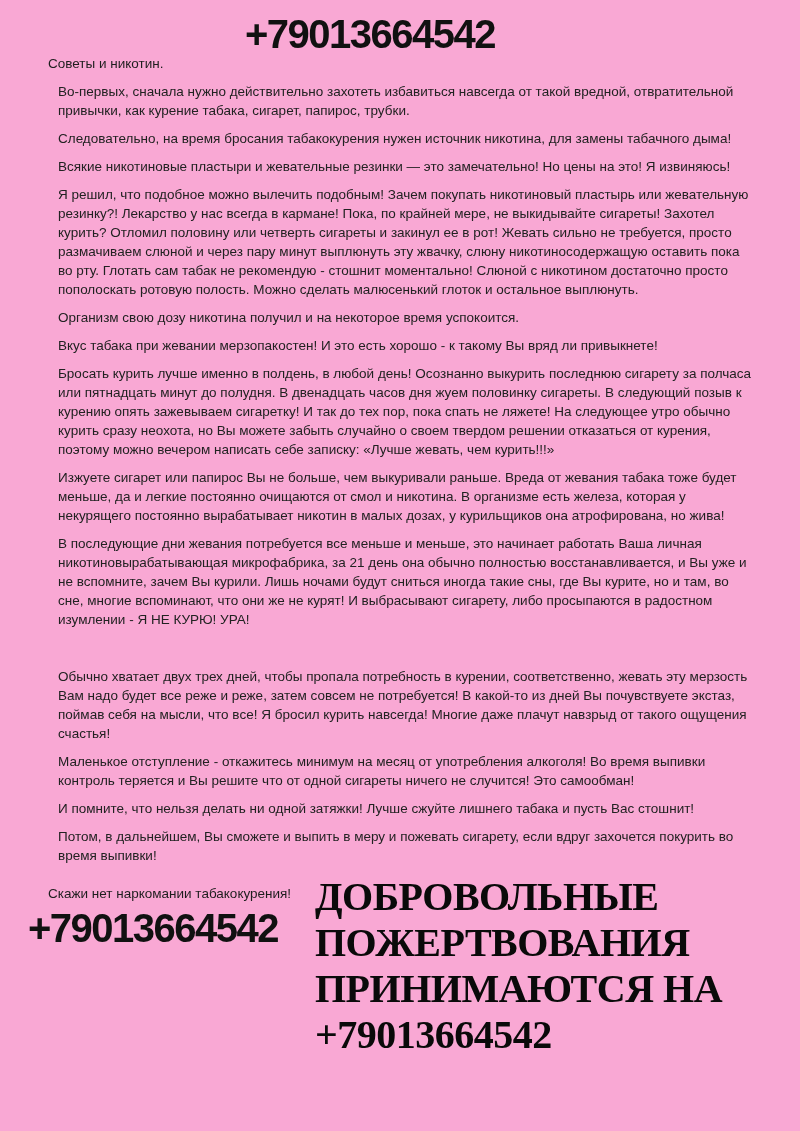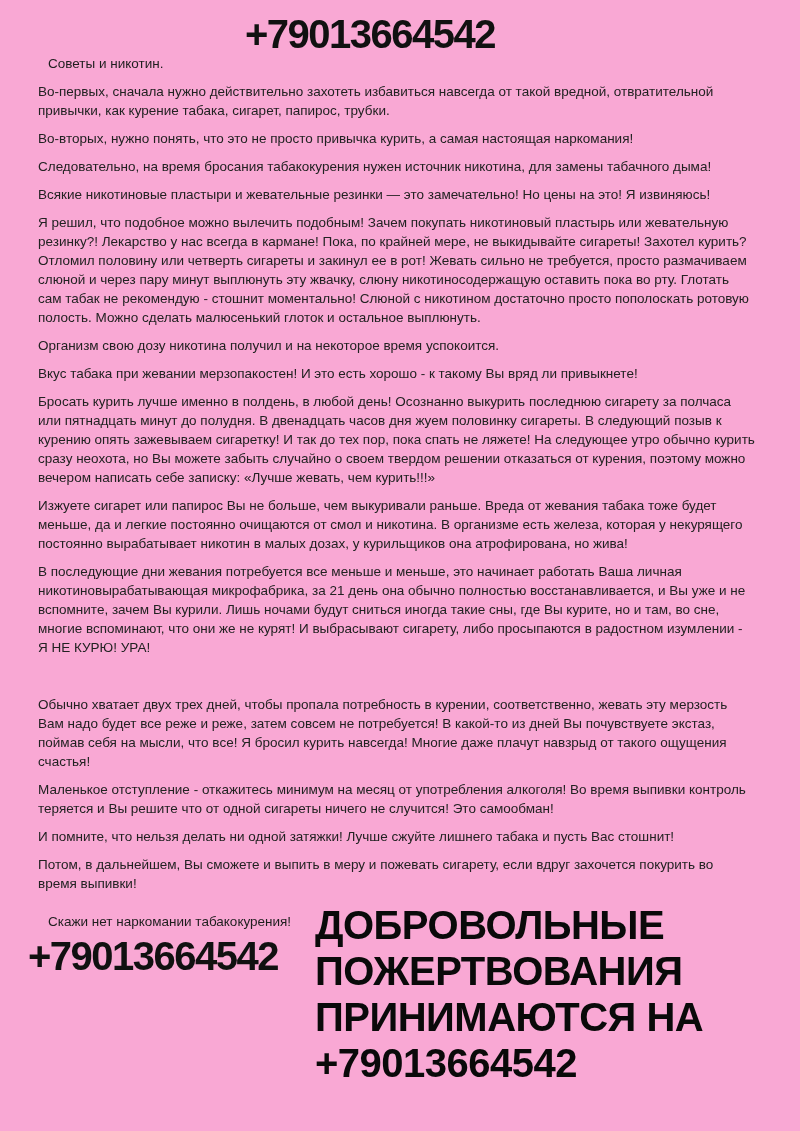--- a/index.html
+++ b/index.html
@@ -26,21 +26,21 @@
     color: #111;
     line-height: 44px;
     white-space: nowrap;
   }
   .subtitle {
     margin: -2px 45px 9px 48px;
     font-size: 13.5px;
     line-height: 19px;
   }
   .body-text {
-    padding: 0 45px 0 38px;
+    padding: 0 45px 0 58px;
   }
   .body-text p {
     margin: 0 0 9px 0;
     font-size: 13.5px;
     line-height: 19px;
     color: #222;
   }
   .body-text p.extra-gap {
     margin-top: 38px;
   }
@@ -63,20 +63,21 @@
     font-size: 40px;
     font-weight: bold;
     letter-spacing: -1.5px;
     color: #111;
     line-height: 46px;
     white-space: nowrap;
   }
   .donation-block {
     flex: 1;
     padding-left: 3px;
+    font-family: Liberation Serif, serif;
   }
   .donation-line {
     font-size: 40px;
     font-weight: bold;
     color: #0a0a0a;
     line-height: 46px;
     letter-spacing: -0.5px;
     white-space: nowrap;
   }
 </style>
@@ -84,21 +85,20 @@
 <body>
 
 <div class="page">
 
   <div class="header-phone">+79013664542</div>
 
   <div class="subtitle">Советы и никотин.</div>
 
   <div class="body-text">
     <p>Во-первых, сначала нужно действительно захотеть избавиться навсегда от такой вредной, отвратительной привычки, как курение табака, сигарет, папирос, трубки.</p>
-    <p>Во-вторых, нужно понять, что это не просто привычка курить, а самая настоящая наркомания!</p>
     <p>Следовательно, на время бросания табакокурения нужен источник никотина, для замены табачного дыма!</p>
     <p>Всякие никотиновые пластыри и жевательные резинки — это замечательно! Но цены на это! Я извиняюсь!</p>
     <p>Я решил, что подобное можно вылечить подобным! Зачем покупать никотиновый пластырь или жевательную резинку?! Лекарство у нас всегда в кармане! Пока, по крайней мере, не выкидывайте сигареты! Захотел курить? Отломил половину или четверть сигареты и закинул ее в рот! Жевать сильно не требуется, просто размачиваем слюной и через пару минут выплюнуть эту жвачку, слюну никотиносодержащую оставить пока во рту. Глотать сам табак не рекомендую - стошнит моментально! Слюной с никотином достаточно просто пополоскать ротовую полость. Можно сделать малюсенький глоток и остальное выплюнуть.</p>
     <p>Организм свою дозу никотина получил и на некоторое время успокоится.</p>
     <p>Вкус табака при жевании мерзопакостен! И это есть хорошо - к такому Вы вряд ли привыкнете!</p>
     <p>Бросать курить лучше именно в полдень, в любой день! Осознанно выкурить последнюю сигарету за полчаса или пятнадцать минут до полудня. В двенадцать часов дня жуем половинку сигареты. В следующий позыв к курению опять зажевываем сигаретку! И так до тех пор, пока спать не ляжете! На следующее утро обычно курить сразу неохота, но Вы можете забыть случайно о своем твердом решении отказаться от курения, поэтому можно вечером написать себе записку: «Лучше жевать, чем курить!!!»</p>
     <p>Изжуете сигарет или папирос Вы не больше, чем выкуривали раньше. Вреда от жевания табака тоже будет меньше, да и легкие постоянно очищаются от смол и никотина. В организме есть железа, которая у некурящего постоянно вырабатывает никотин в малых дозах, у курильщиков она атрофирована, но жива!</p>
     <p>В последующие дни жевания потребуется все меньше и меньше, это начинает работать Ваша личная никотиновырабатывающая микрофабрика, за 21 день она обычно полностью восстанавливается, и Вы уже и не вспомните, зачем Вы курили. Лишь ночами будут сниться иногда такие сны, где Вы курите, но и там, во сне, многие вспоминают, что они же не курят! И выбрасывают сигарету, либо просыпаются в радостном изумлении - Я НЕ КУРЮ! УРА!</p>
     <p class="extra-gap">Обычно хватает двух трех дней, чтобы пропала потребность в курении, соответственно, жевать эту мерзость Вам надо будет все реже и реже, затем совсем не потребуется! В какой-то из дней Вы почувствуете экстаз, поймав себя на мысли, что все! Я бросил курить навсегда! Многие даже плачут навзрыд от такого ощущения счастья!</p>
     <p>Маленькое отступление - откажитесь минимум на месяц от употребления алкоголя! Во время выпивки контроль теряется и Вы решите что от одной сигареты ничего не случится! Это самообман!</p>

